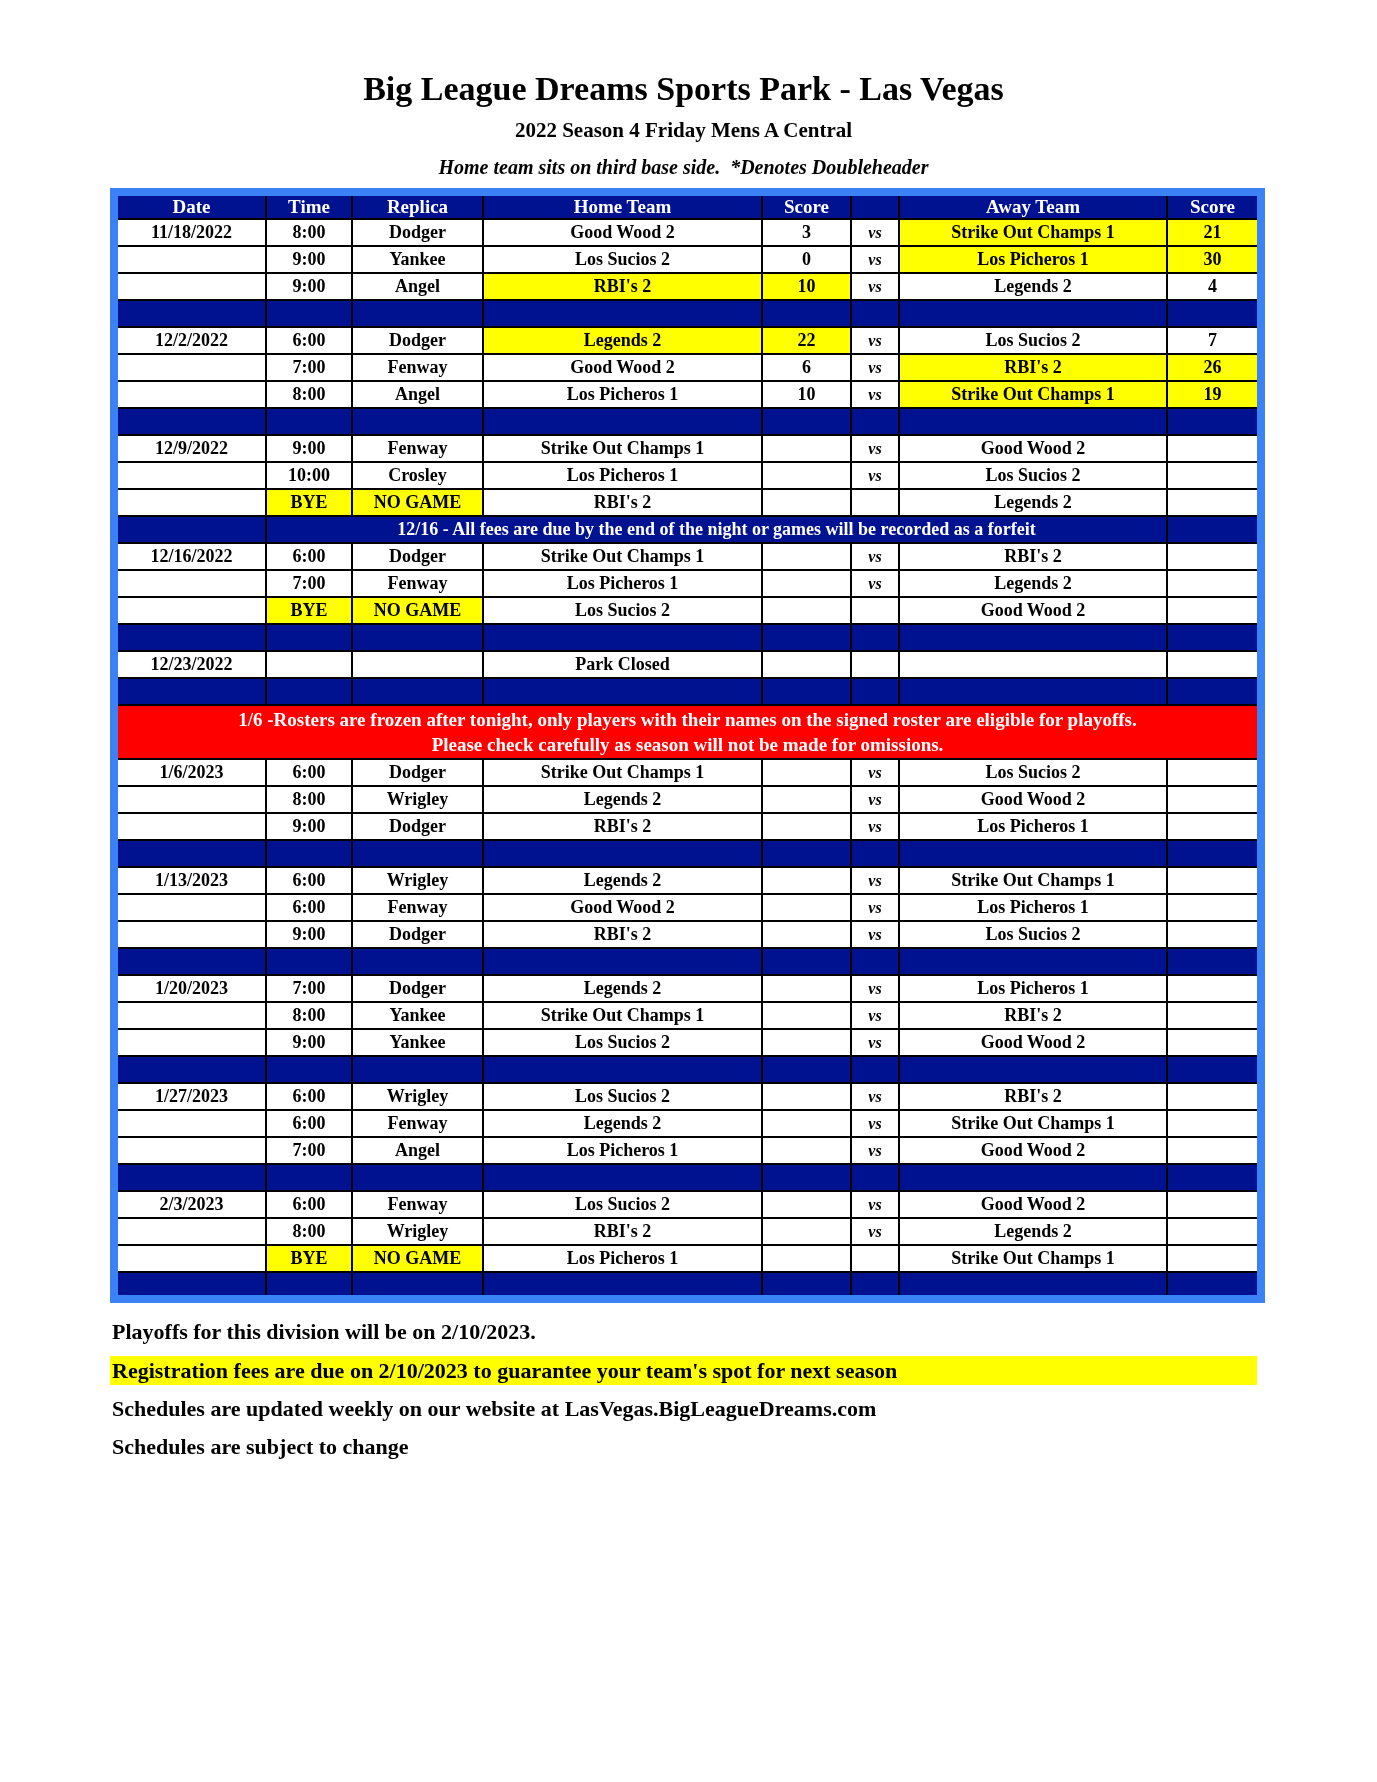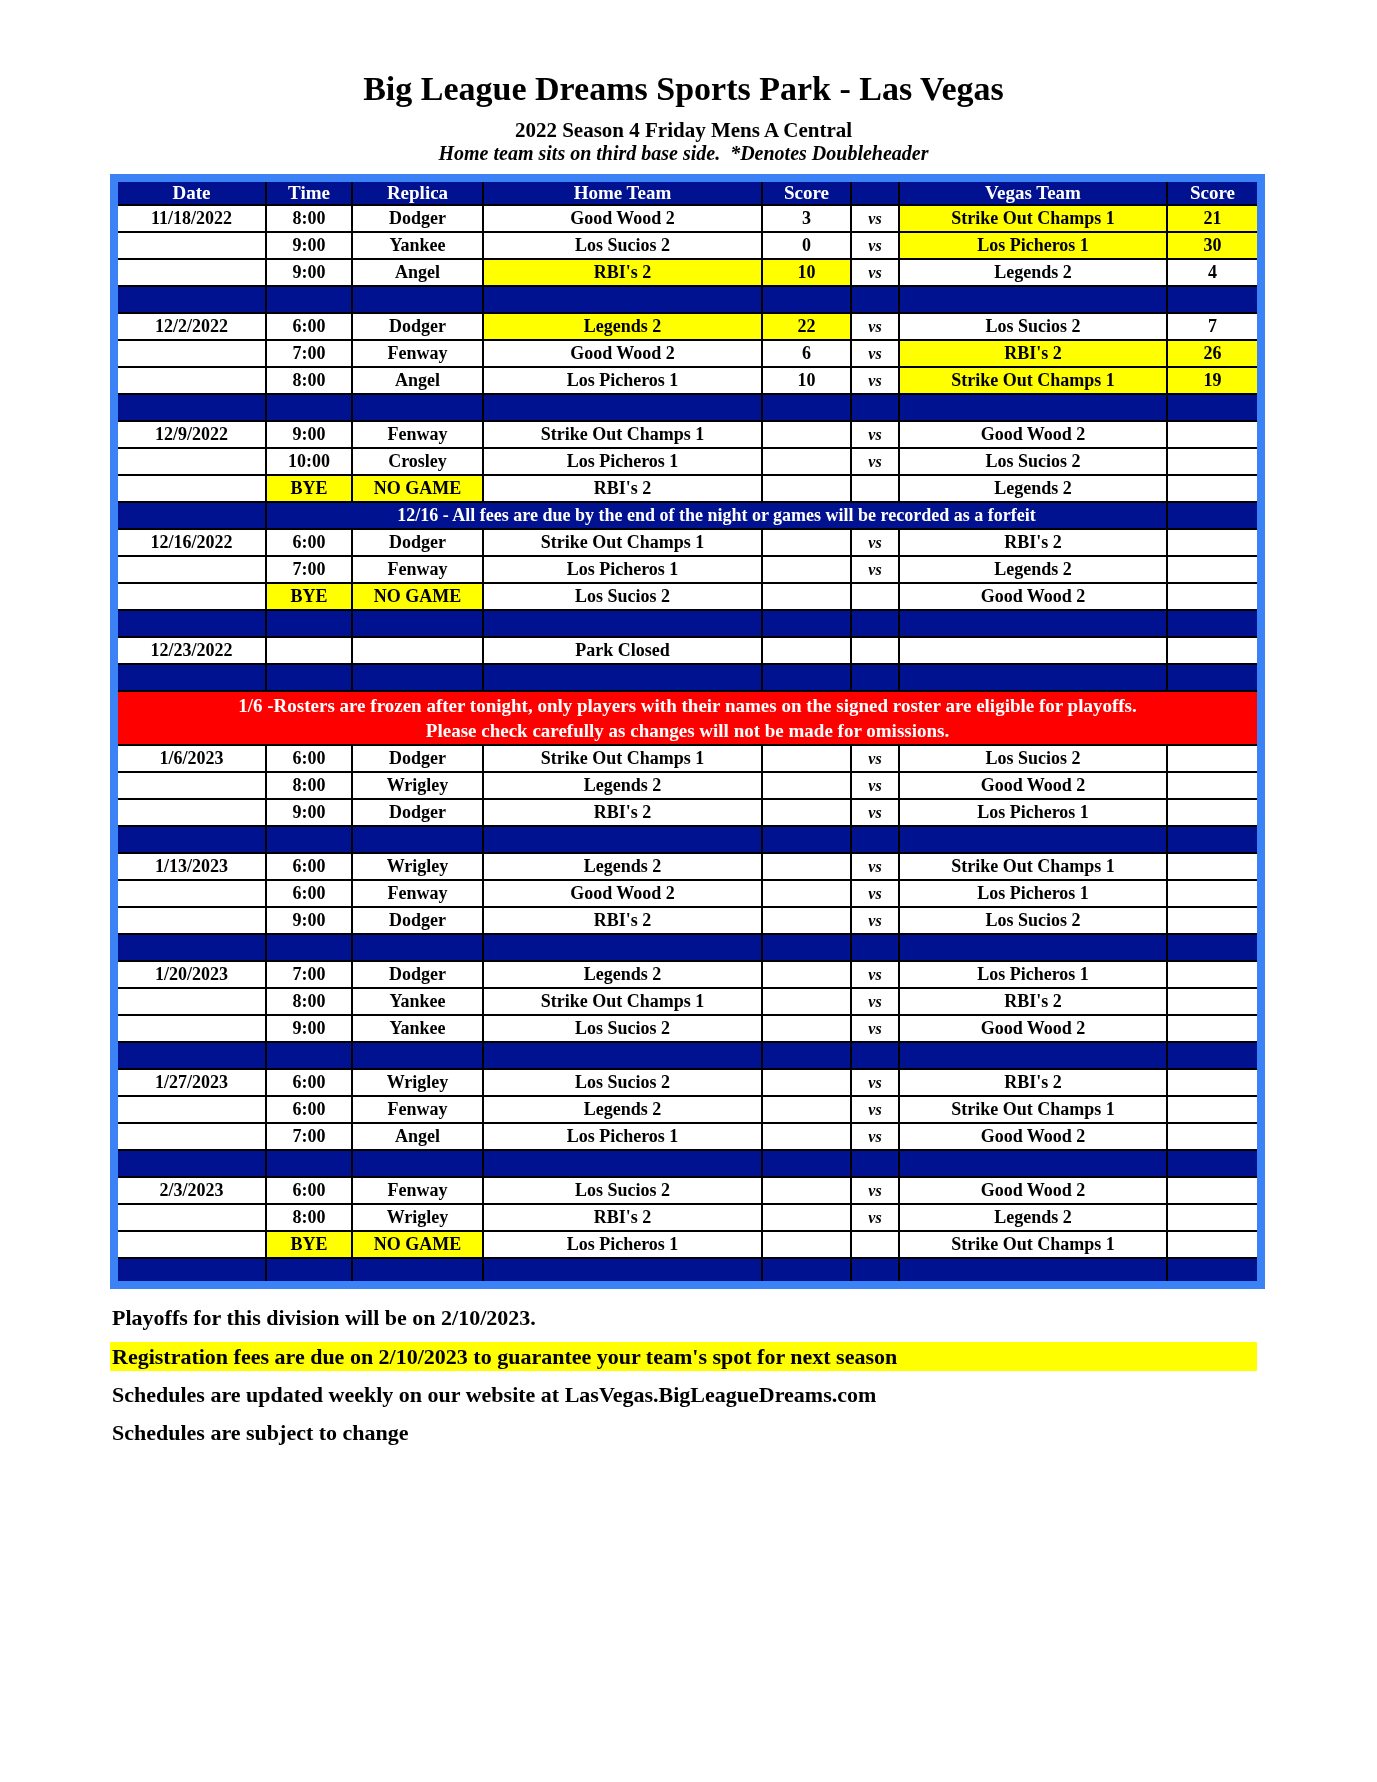--- a/index.html
+++ b/index.html
@@ -8,21 +8,21 @@
     width: 1377px; height: 1782px;
     background: #ffffff;
     font-family: "Liberation Serif", serif;
     font-weight: bold;
     color: #000;
   }
   .page { padding-top: 70px; }
   .header-block { width: 1147px; margin-left: 110px; text-align: center; }
   .title    { font-size: 34px; line-height: 1.1; }
   .subtitle { font-size: 21px; line-height: 1.1; margin-top: 12px; }
-  .note     { font-size: 20px; font-style: italic; white-space: pre-wrap; }
+  .note     { font-size: 20px; font-style: italic; margin-top: 14px; white-space: pre-wrap; }
 
   table {
     border-collapse: collapse;
     table-layout: fixed;
     width: 1147px;
     margin: 9px 0 0 110px;
     border: 8px solid #3b82f6;
   }
   th, td {
     border: 2px solid #000;
@@ -74,21 +74,21 @@
         <col style="width:94px">
     </colgroup>
     <thead>
       <tr>
           <th>Date</th>
           <th>Time</th>
           <th>Replica</th>
           <th>Home Team</th>
           <th>Score</th>
           <th></th>
-          <th>Vegas Team</th>
+          <th>Away Team</th>
           <th>Score</th>
         </tr>
     </thead>
     <tbody>
         <tr>
           <td>11/18/2022</td>
           <td>8:00</td>
           <td>Dodger</td>
           <td>Good Wood 2</td>
           <td>3</td>
@@ -257,21 +257,21 @@
           <td class="sep"></td>
           <td class="sep"></td>
           <td class="sep"></td>
           <td class="sep"></td>
           <td class="sep"></td>
           <td class="sep"></td>
         </tr>
         <tr>
           <td class="alert" colspan="8">
             <div>1/6 -Rosters are frozen after tonight, only players with their names on the signed roster are eligible for playoffs.</div>
-            <div>Please check carefully as changes will not be made for omissions.</div>
+            <div>Please check carefully as season will not be made for omissions.</div>
           </td>
         </tr>
         <tr>
           <td>1/6/2023</td>
           <td>6:00</td>
           <td>Dodger</td>
           <td>Strike Out Champs 1</td>
           <td></td>
           <td class="vs">vs</td>
           <td>Los Sucios 2</td>

